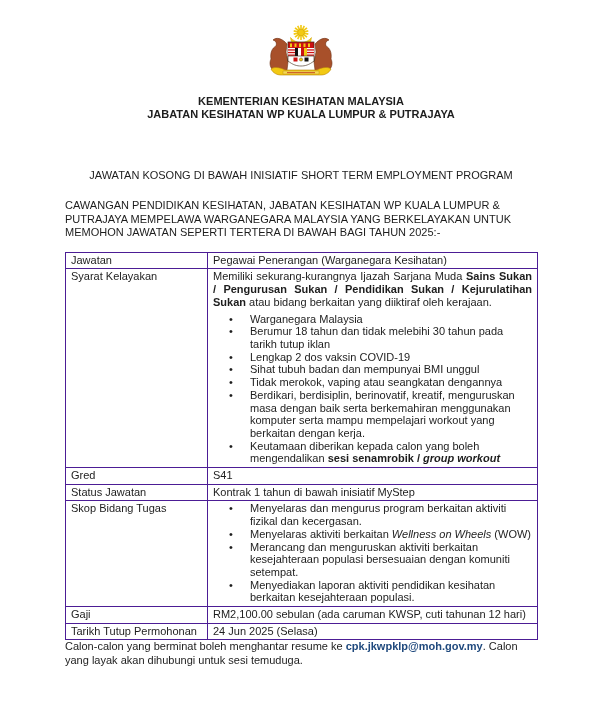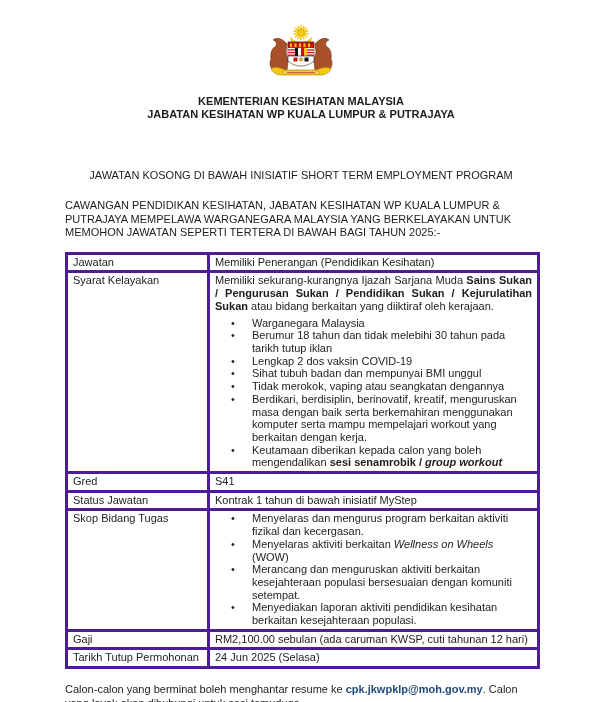--- a/index.html
+++ b/index.html
@@ -24,36 +24,36 @@
     line-height:13.6px;
     text-align:left;
   }
   table.job {
     margin-top:12px;
     width:472px;
     border-collapse:collapse;
     table-layout:fixed;
   }
   table.job td {
-    border:3px solid #4c1d95;
+    border:1px solid #4c1d95;
     vertical-align:top;
     padding:1px 5px 2px 5px;
     line-height:12.7px;
   }
   td.lbl { width:142px; }
   td.val { width:330px; }
   td.val p { margin:0; }
   td.val p.just { text-align:justify; }
   td.val p.mb { margin-bottom:4px; }
   .bullet { display:flex; padding-left:16px; }
   .bullet .dot { width:21px; flex:none; }
   .bullet .btxt { flex:1; }
   .b { font-weight:bold; }
   .i { font-style:italic; }
-  .closing { margin-top:14px; line-height:13.6px; }
+  .closing { margin-top:0; line-height:13.6px; }
 </style>
 </head>
 <body>
 
 <div class="page">
 
   <div class="crest">
     <svg viewBox="0 0 88 58" width="88" height="58" aria-hidden="true">
 
       <g stroke="#f2c913" stroke-width="1.6">
@@ -131,21 +131,21 @@
     <div class="title-line">JAWATAN KOSONG DI BAWAH INISIATIF SHORT TERM EMPLOYMENT PROGRAM</div>
   </div>
 
   <p class="intro">CAWANGAN PENDIDIKAN KESIHATAN, JABATAN KESIHATAN WP KUALA LUMPUR &amp; PUTRAJAYA MEMPELAWA WARGANEGARA MALAYSIA YANG BERKELAYAKAN UNTUK MEMOHON JAWATAN SEPERTI TERTERA DI BAWAH BAGI TAHUN 2025:-</p>
 
   <table class="job">
     <tbody id="job-tbody">
         <tr>
           <td class="lbl">Jawatan</td>
           <td class="val">
-            <p><span>Memiliki Penerangan (Pendidikan Kesihatan)</span></p>
+            <p><span>Pegawai Penerangan (Warganegara Kesihatan)</span></p>
           </td>
         </tr>
         <tr>
           <td class="lbl">Syarat Kelayakan</td>
           <td class="val">
             <p class="just mb"><span>Memiliki sekurang-kurangnya Ijazah Sarjana Muda </span><span class="b">Sains Sukan / Pengurusan Sukan / Pendidikan Sukan / Kejurulatihan Sukan</span><span> atau bidang berkaitan yang diiktiraf oleh kerajaan.</span></p>
             <div class="bullet">
               <span class="dot">•</span>
               <span class="btxt"><span>Warganegara Malaysia</span></span>
             </div>

